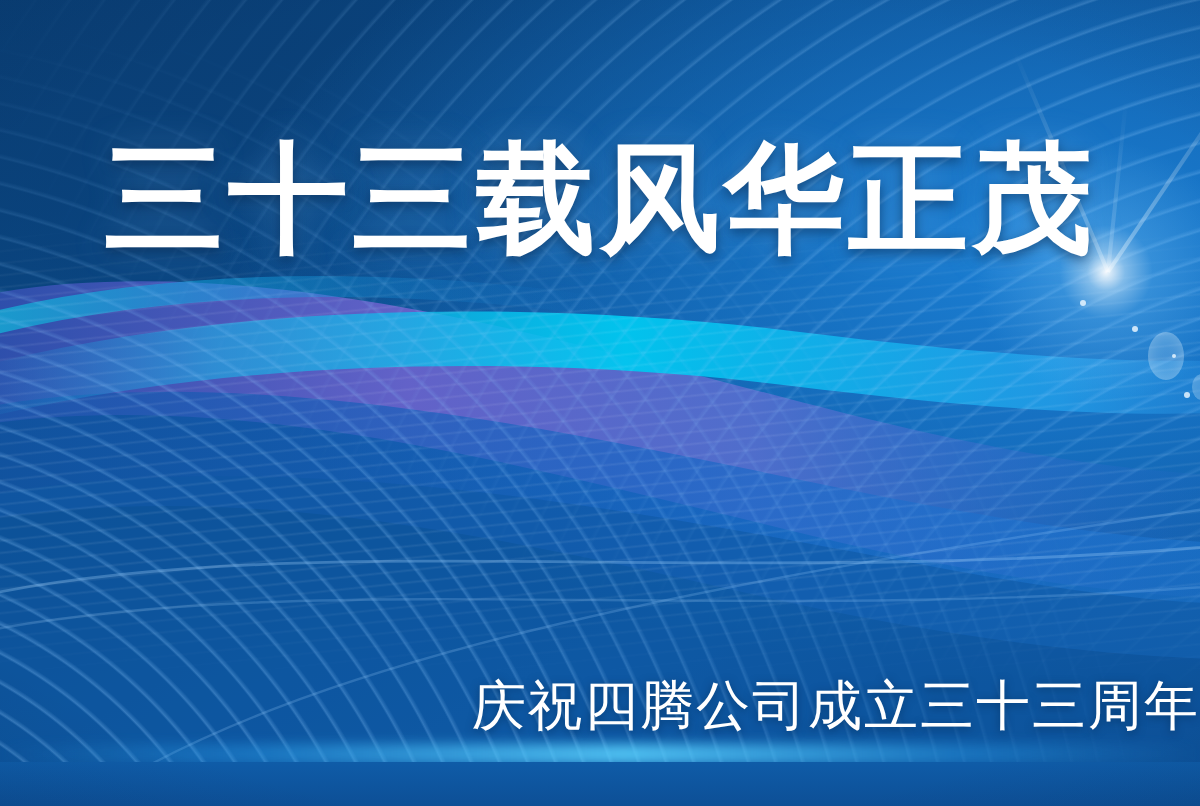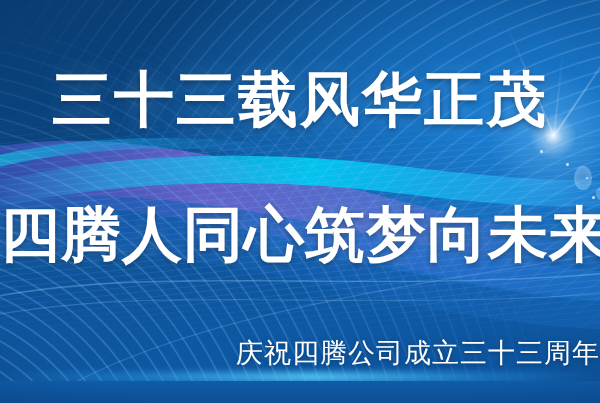--- a/index.html
+++ b/index.html
@@ -262,18 +262,17 @@
     <div class="dot d4"></div>
   </div>
 
   <div id="bg-bottom-band"></div>
   <div id="bg-bottom-fill"></div>
   <div class="layer" id="bg-vignette"></div>
 
   <div id="content">
     <div class="headline" id="headline-1">三十三载风华正茂</div>
 
-    <div class="headline" id="headline-2">四腾人同心筑梦向未来</div>
 
     <div id="subtitle">庆祝四腾公司成立三十三周年</div>
   </div>
 
 </div>
 
 </body></html>

